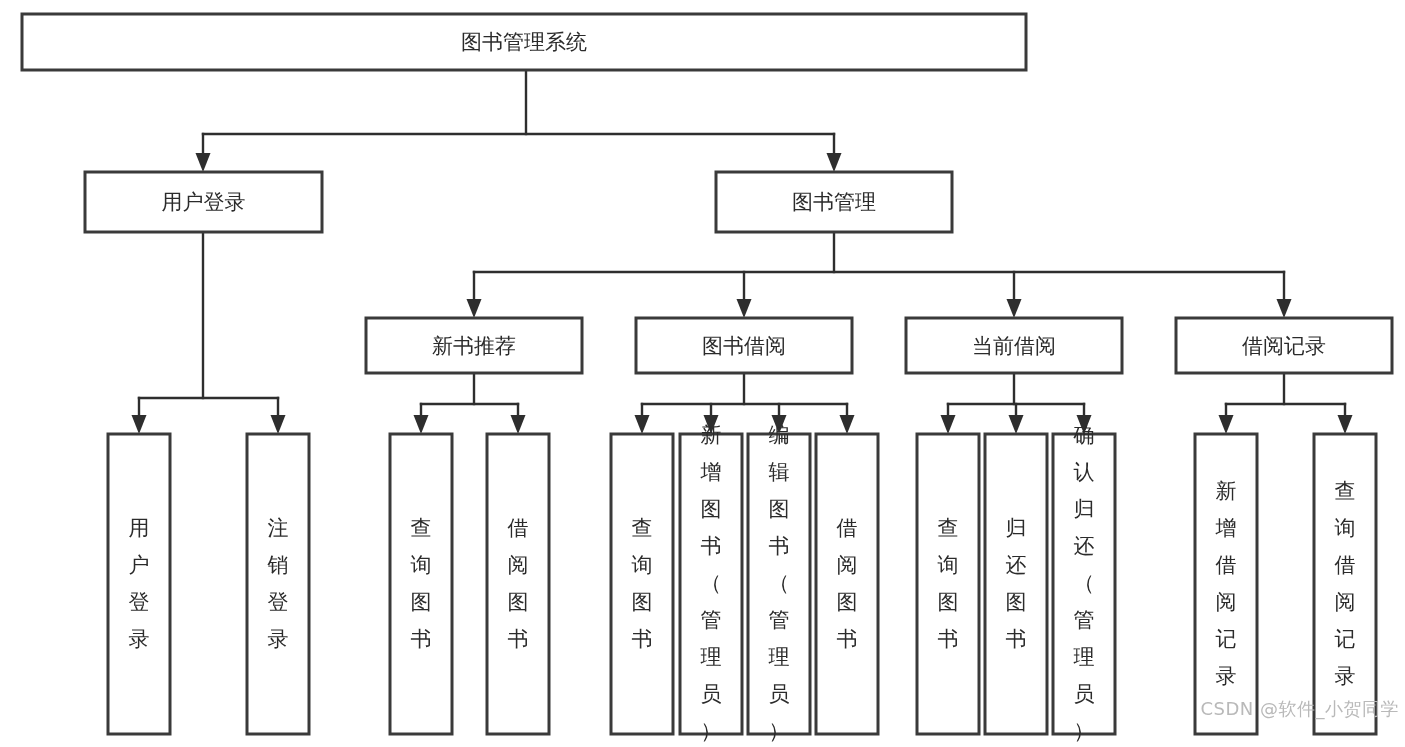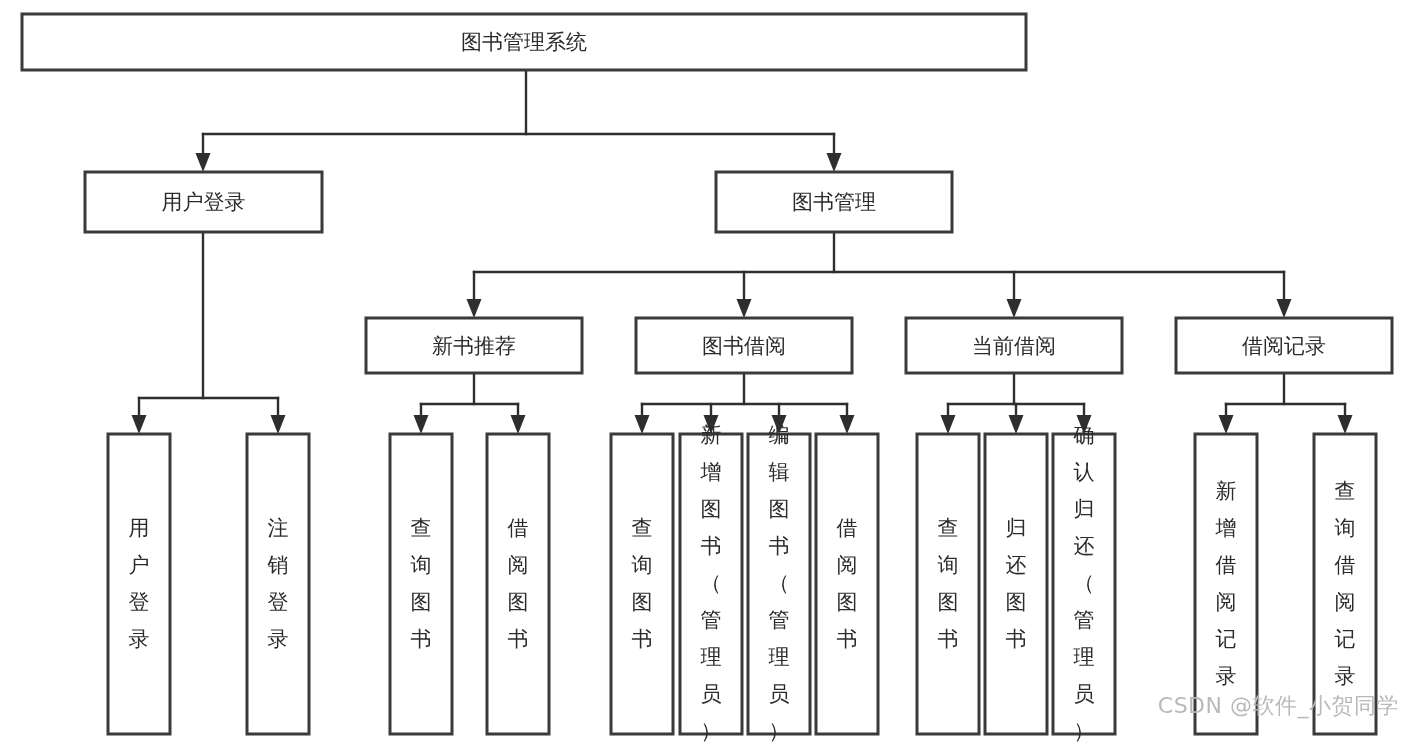--- a/index.html
+++ b/index.html
@@ -55,21 +55,21 @@
   }
   .arrow-head {
     fill: #2e2e2e;
     stroke: none;
   }
   .watermark {
     position: absolute;
     right: 10px;
     bottom: 6px;
     font-family: "DejaVu Sans", "Liberation Sans", sans-serif;
-    font-size: 22px;
+    font-size: 18px;
     color: #b9b9b9;
     letter-spacing: 0.5px;
     user-select: none;
     white-space: nowrap;
   }
 </style>
 </head>
 <body>
 
 <div id="diagram-root">

